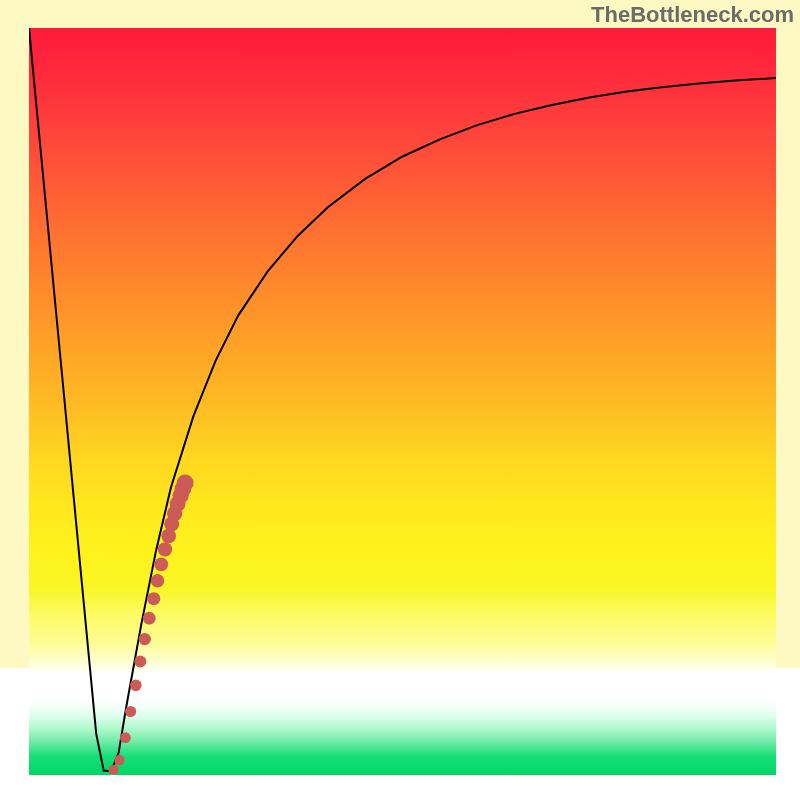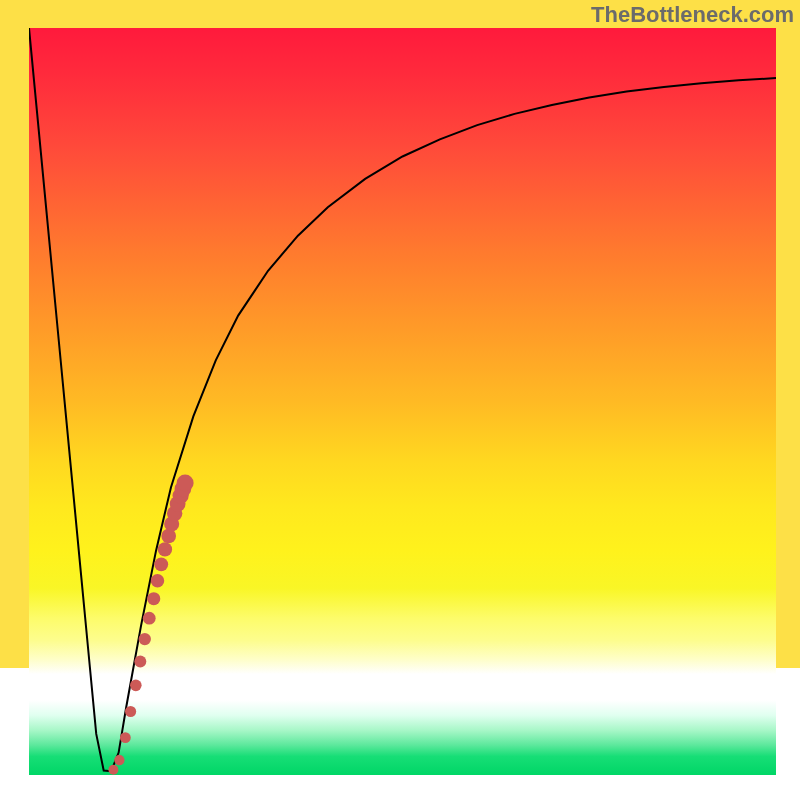--- a/index.html
+++ b/index.html
@@ -1,21 +1,21 @@
 <!DOCTYPE html>
 <html><head>
 <meta charset="utf-8">
 <style>
   * { margin: 0; padding: 0; box-sizing: border-box; }
   html, body { width: 800px; height: 800px; overflow: hidden; background: #fff; }
   .container {
     width: 800px;
     height: 668px;
     position: relative;
-    background: #fde047;
+    background: #fef9c3;
     padding-left: 8px;
   }
   .watermark {
     position: absolute;
     top: 2px;
     right: 6px;
     font-family: Arial, sans-serif;
     font-size: 22px;
     font-weight: bold;
     color: #6b6b6b;

